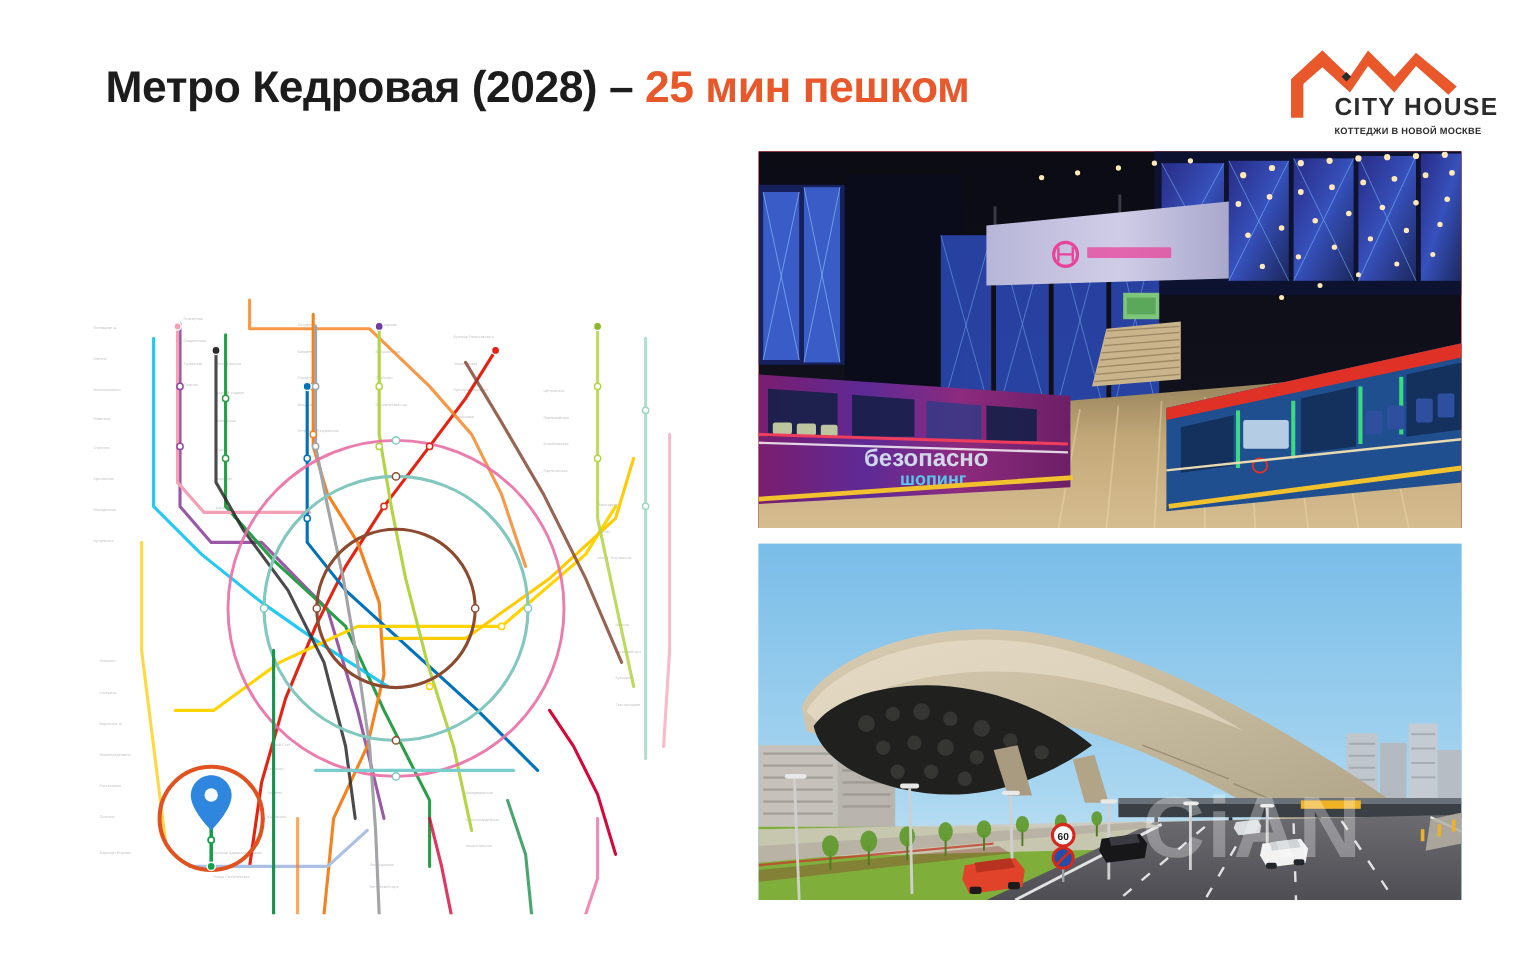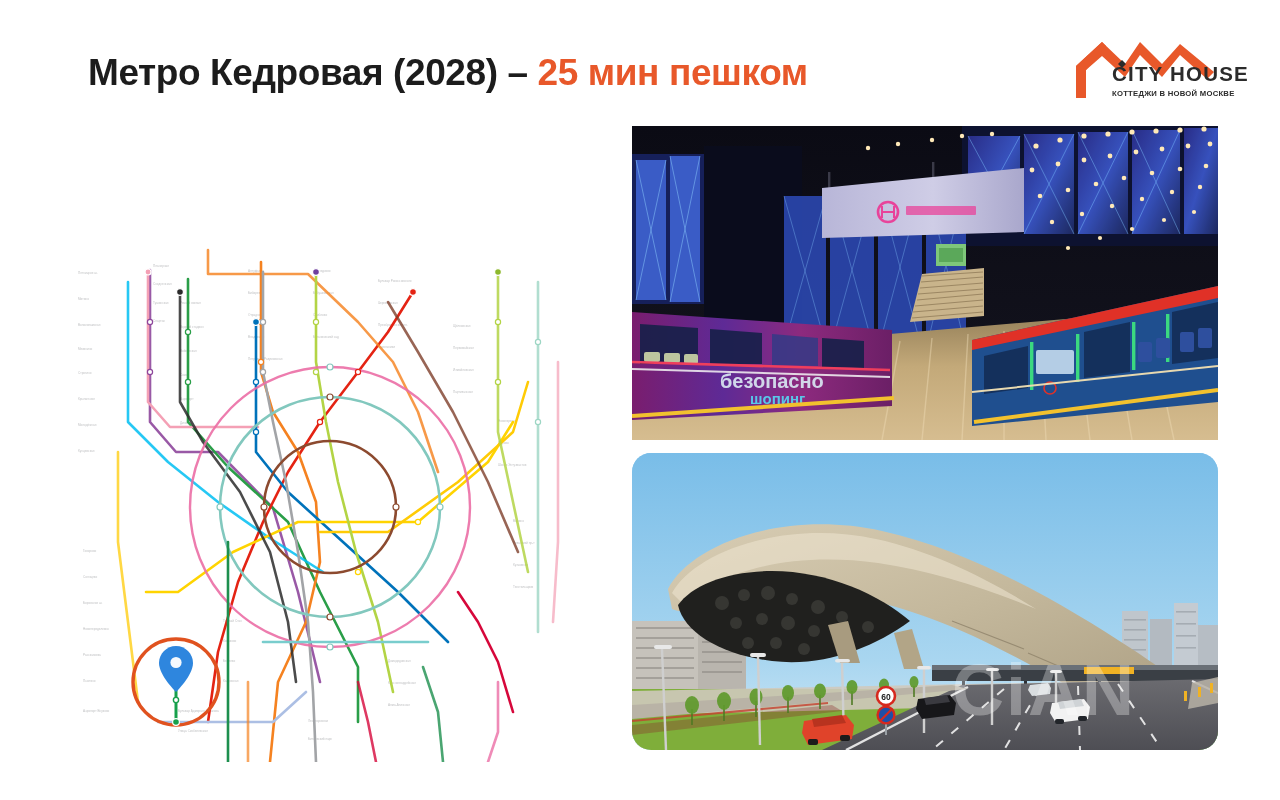--- a/index.html
+++ b/index.html
@@ -20,21 +20,21 @@
     color: #1c1c1c; white-space: nowrap;
     font-family: "Liberation Sans", sans-serif;
   }
   .title .accent { color: #e8582a; }
   .title .dash { color: #1c1c1c; }
 
   
   .logo { position: absolute; left: 1062px; top: 36px; width: 165px; height: 70px; }
   .logo-mark { position: absolute; left: 0; top: 0; width: 165px; height: 70px; }
   .logo-text-wrap {
-    position: absolute; left: 50px; top: 28px; width: 115px;
+    position: absolute; left: 50px; top: 44px; width: 115px;
     text-align: left;
   }
   .logo-main {
     font-size: 20.5px; font-weight: 700; letter-spacing: 1.2px;
     color: #2b2b2b; line-height: 1; white-space: nowrap;
     font-family: "Liberation Sans", sans-serif;
   }
   .logo-sub {
     margin-top: 4px;
     font-size: 7.7px; font-weight: 700; letter-spacing: 0.25px;
@@ -52,21 +52,21 @@
 
   
   .photo-top {
     position: absolute; left: 632px; top: 126px;
     width: 586px; height: 314px;
     overflow: hidden; background: #ef4444;
   }
   .photo-bottom {
     position: absolute; left: 632px; top: 453px;
     width: 586px; height: 297px;
-    overflow: hidden; background: #8ec9ee; border-radius: 19px;
+    overflow: hidden; background: #8ec9ee;
   }
   .ph-svg { position: absolute; left: 0; top: 0; width: 100%; height: 100%; display: block; }
 
   .watermark {
     position: absolute; left: 0; top: 0; width: 100%; height: 100%;
     pointer-events: none;
   }
   .wm-text {
     position: absolute; color: rgba(255,255,255,0.30);
     font-weight: 700; font-family: "Liberation Sans", sans-serif;

